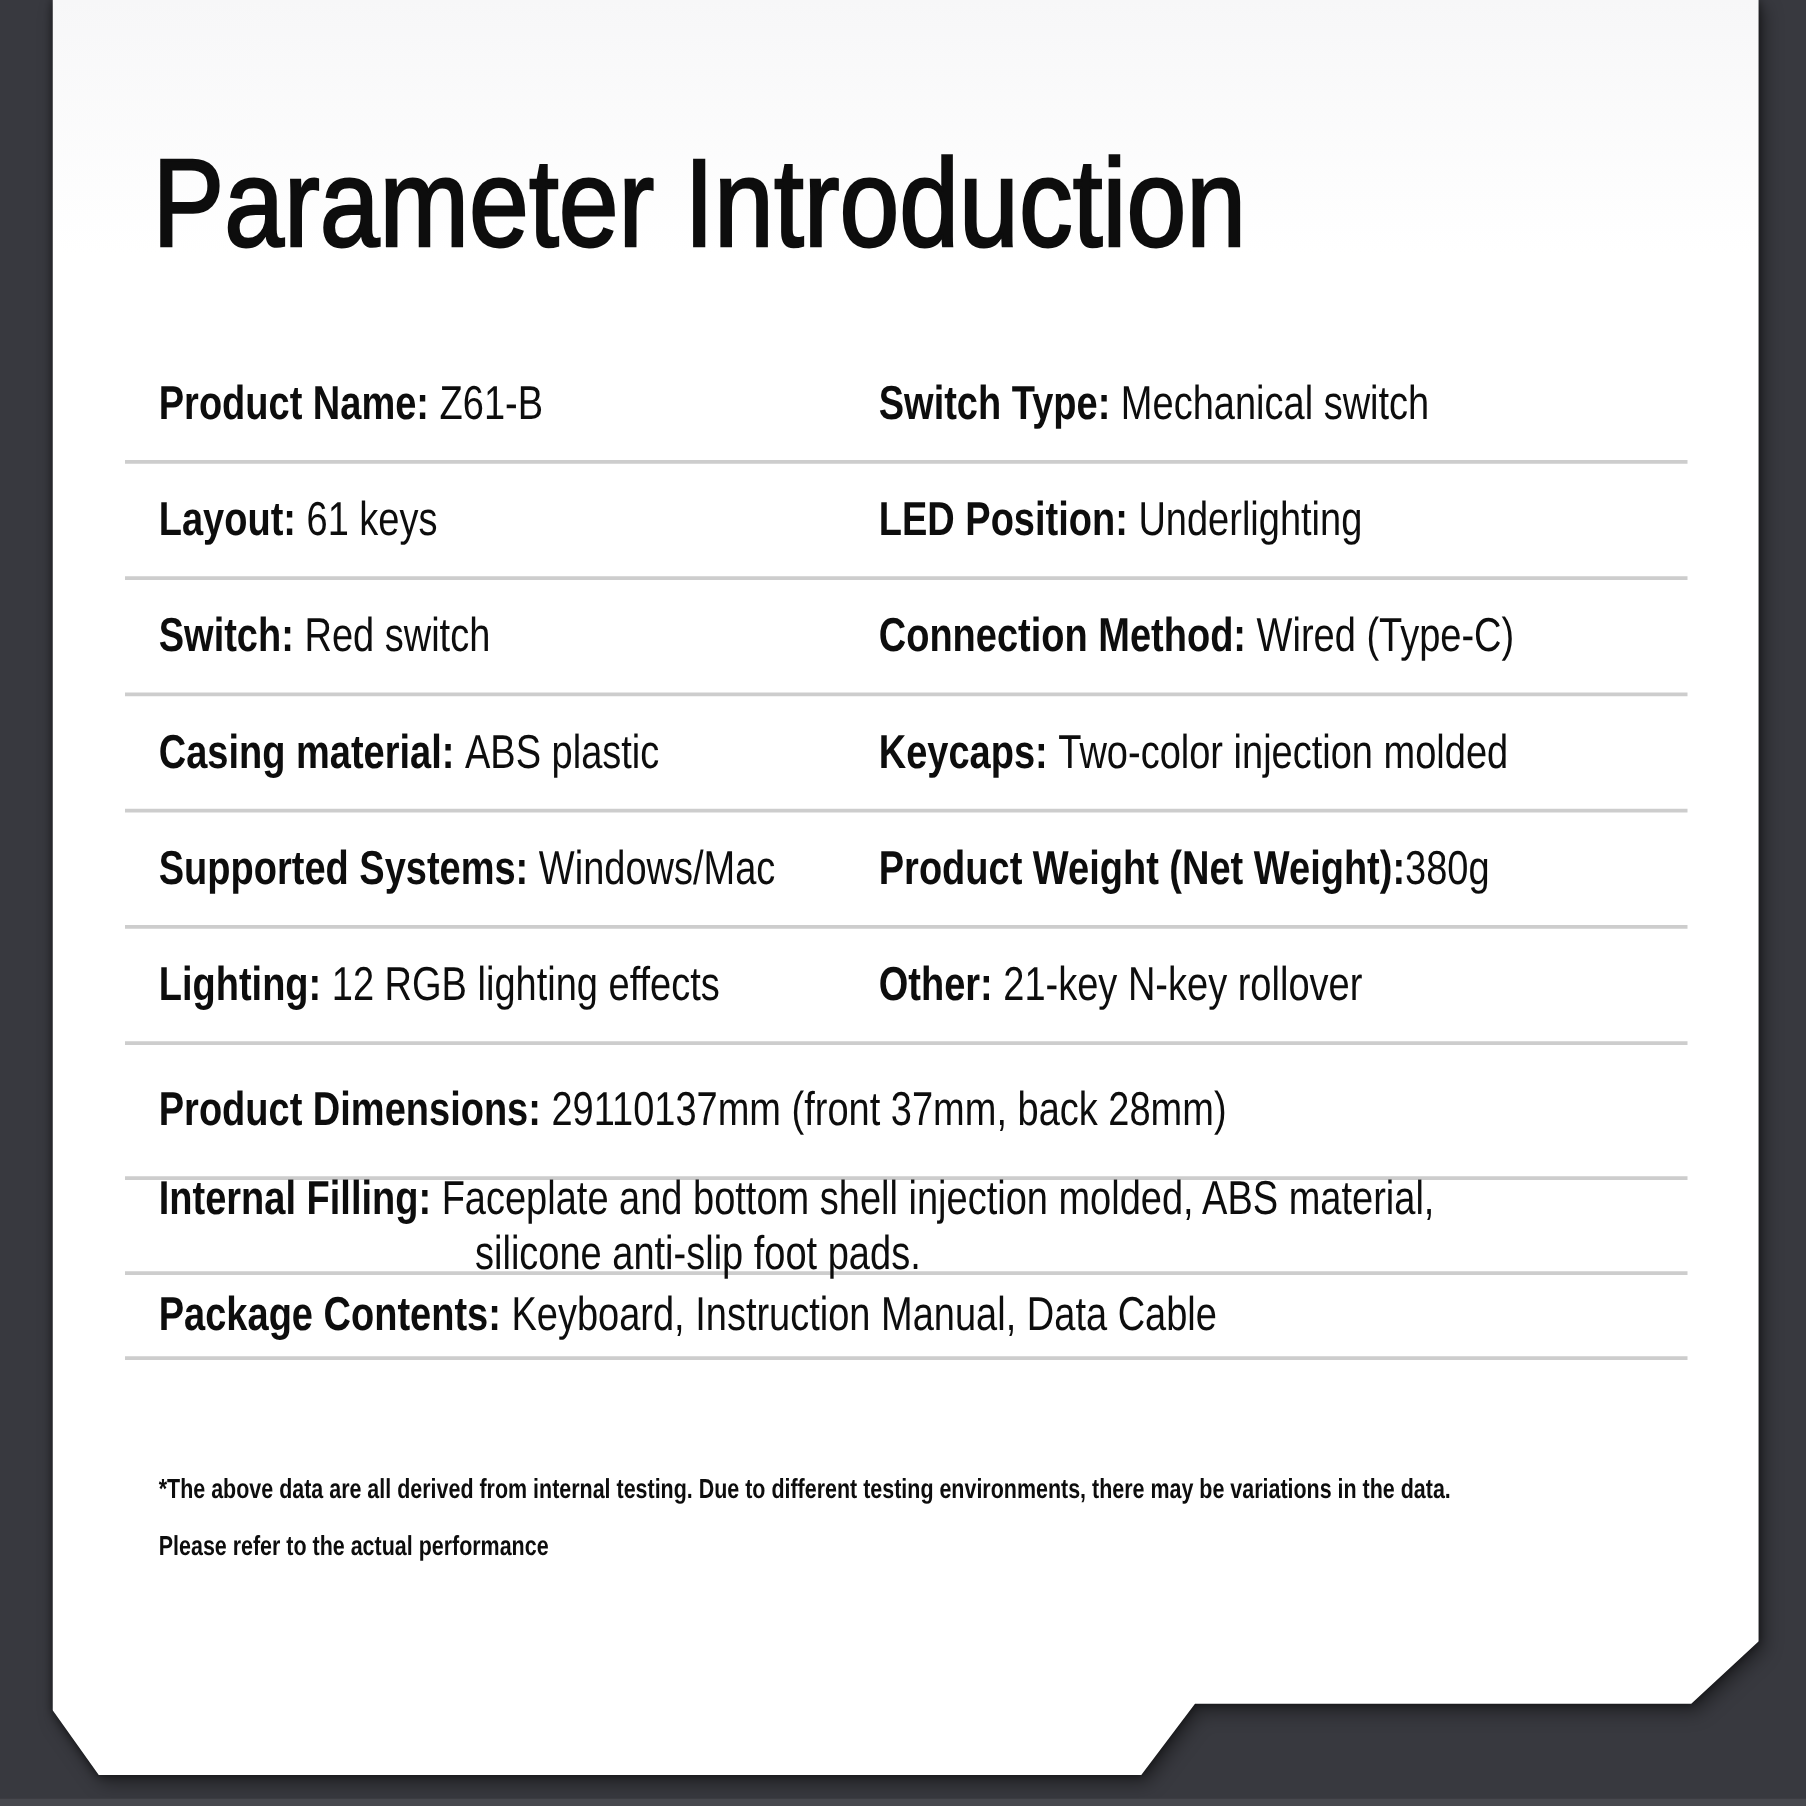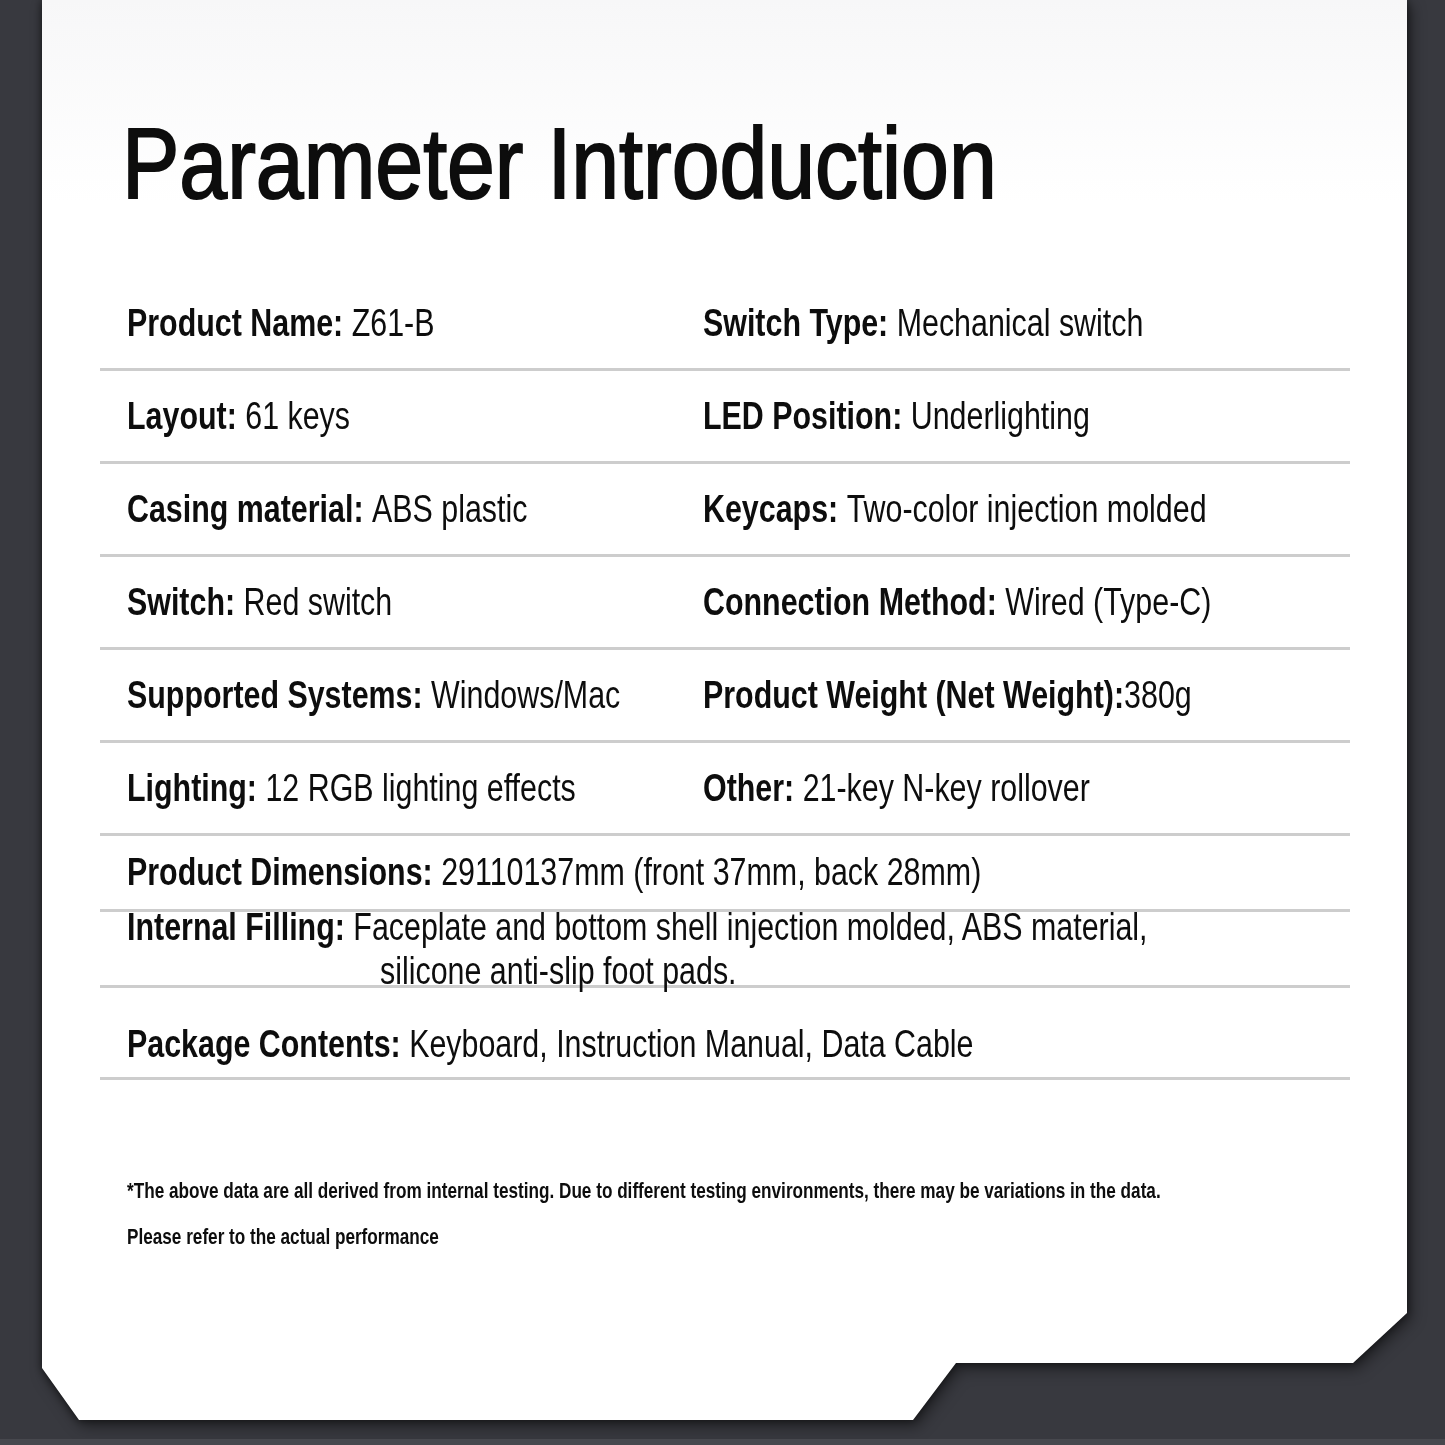--- a/index.html
+++ b/index.html
@@ -66,23 +66,23 @@
   }
   .row {
     box-sizing: border-box;
     border-bottom: 3px solid #cdcdcd;
     display: flex;
     align-items: center;
     padding-left: 27px;
     font-size: 38px;
   }
   .row.two { height: 93px; }
-  .row.full-1 { height: 76px; text-align: right; }
+  .row.full-1 { height: 108px; text-align: right; }
   .row.full-2 { height: 76px; flex-direction: column; align-items: flex-start; justify-content: center; }
-  .row.full-3 { height: 68px; margin-top: 24px; }
+  .row.full-3 { height: 68px; }
   .cell-left { width: 576px; flex: 0 0 auto; }
   .cell-right { flex: 1 1 auto; }
   .lbl { font-weight: 700; }
   .val { font-weight: 400; }
   .fill-line { line-height: 44px; }
   .fill-line.indent { padding-left: 253px; }
   .footnote {
     position: absolute;
     left: 127px;
     top: 1168px;
@@ -117,33 +117,33 @@
           <div class="cell-left">
             <span class="cond"><b class="lbl">Layout: </b><span class="val">61 keys</span></span>
           </div>
           <div class="cell-right">
             <span class="cond"><b class="lbl">LED Position: </b><span class="val">Underlighting</span></span>
           </div>
         </div>
 
         <div class="row two">
           <div class="cell-left">
-            <span class="cond"><b class="lbl">Casing material: </b><span class="val">ABS plastic</span></span>
+            <span class="cond"><b class="lbl">Switch: </b><span class="val">Red switch</span></span>
           </div>
           <div class="cell-right">
-            <span class="cond"><b class="lbl">Keycaps: </b><span class="val">Two-color injection molded</span></span>
+            <span class="cond"><b class="lbl">Connection Method: </b><span class="val">Wired (Type-C)</span></span>
           </div>
         </div>
 
         <div class="row two">
           <div class="cell-left">
-            <span class="cond"><b class="lbl">Switch: </b><span class="val">Red switch</span></span>
+            <span class="cond"><b class="lbl">Casing material: </b><span class="val">ABS plastic</span></span>
           </div>
           <div class="cell-right">
-            <span class="cond"><b class="lbl">Connection Method: </b><span class="val">Wired (Type-C)</span></span>
+            <span class="cond"><b class="lbl">Keycaps: </b><span class="val">Two-color injection molded</span></span>
           </div>
         </div>
 
         <div class="row two">
           <div class="cell-left">
             <span class="cond"><b class="lbl">Supported Systems: </b><span class="val">Windows/Mac</span></span>
           </div>
           <div class="cell-right">
             <span class="cond"><b class="lbl">Product Weight (Net Weight):</b><span class="val">380g</span></span>
           </div>

